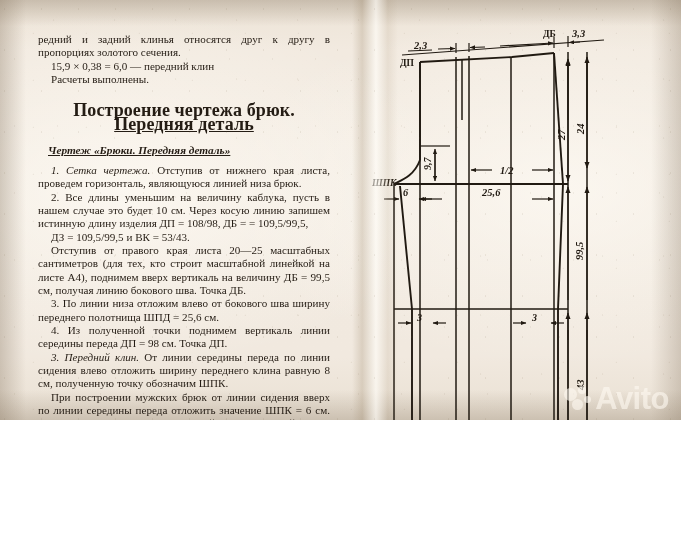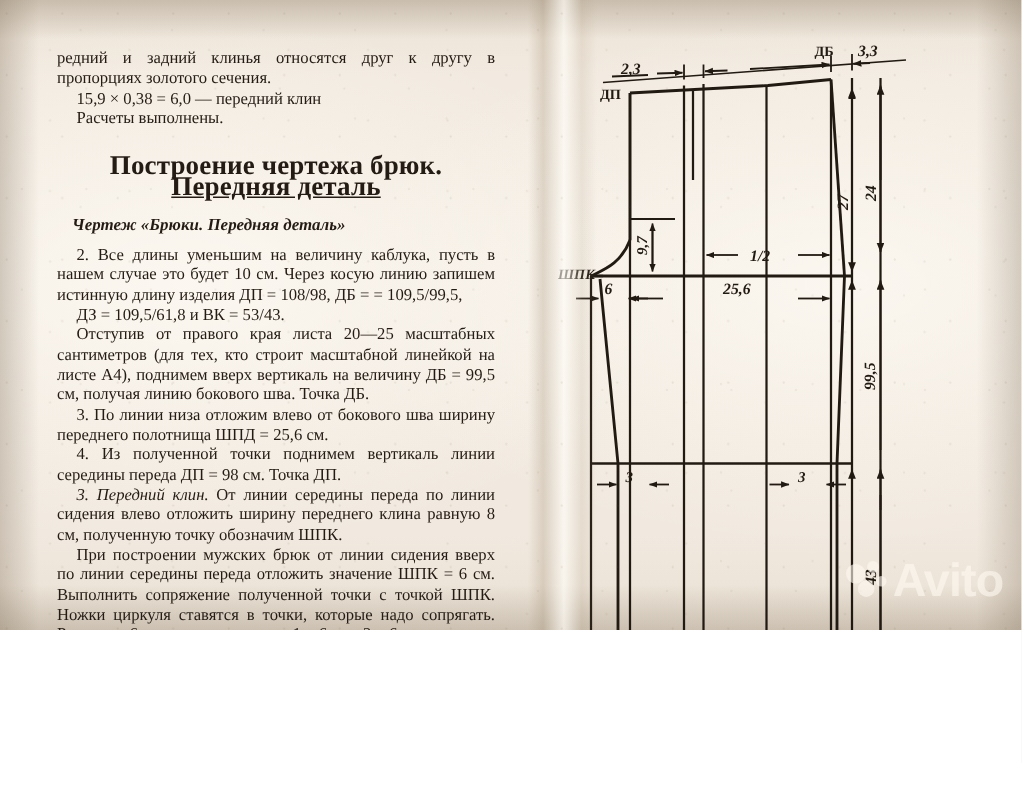--- a/index.html
+++ b/index.html
@@ -101,20 +101,21 @@
     line-height: 13.6px;
     margin: 18px 0 0 0 !important;
     letter-spacing: .1px;
   }
   .subheading {
     font-weight: bold;
     font-style: italic;
     font-size: 11.3px;
     margin: 12px 0 7px 0 !important;
     text-indent: 10px;
+    text-decoration: underline;
   }
 
   #page-number {
     position: absolute;
     left: 38px; width: 292px;
     top: 489px;
     text-align: center;
     font-size: 15px;
     color: #2b2219;
     z-index: 3;
@@ -134,21 +135,21 @@
     text-align: left;
     font-size: 8.8px;
     color: #2a2118;
     letter-spacing: .3px;
     z-index: 3;
   }
 
   
   #watermark {
     position: absolute;
-    right: 12px; bottom: 18px;
+    right: 12px; bottom: 6px;
     z-index: 6;
     opacity: .60;
     display: flex; align-items: center;
     pointer-events: none;
   }
   #watermark .wm-dots { position: relative; width: 28px; height: 26px; margin-right: 3px; }
   #watermark .d {
     position: absolute; border-radius: 50%;
     background: #fffaf2;
   }
@@ -190,22 +191,23 @@
     <div id="text-col">
       <p class="noindent">редний и задний клинья относятся друг к другу в пропорциях золотого сечения.</p>
       <p class="indent fml">15,9 × 0,38 = 6,0 — передний клин</p>
       <p class="indent">Расчеты выполнены.</p>
 
       <p class="heading">Построение чертежа брюк.</p>
       <p class="heading" style="margin-top:0 !important;text-decoration:underline;">Передняя деталь</p>
 
       <p class="subheading">Чертеж «Брюки. Передняя деталь»</p>
 
+      <p class="indent"><em class="ital">1. Сетка чертежа.</em><span> Отступив от нижнего края листа, проведем горизонталь, являющуюся линией низа брюк.</span></p>
       <p class="indent">2. Все длины уменьшим на величину каблука, пусть в нашем случае это будет 10 см. Через косую линию запишем истинную длину изделия ДП = 108/98, ДБ = = 109,5/99,5,</p>
-      <p class="indent">ДЗ = 109,5/61,8 и ВК = 53/43.</p>
+      <p class="indent">ДЗ = 109,5/99,5 и ВК = 53/43.</p>
       <p class="indent">Отступив от правого края листа 20—25 масштабных сантиметров (для тех, кто строит масштабной линейкой на листе А4), поднимем вверх вертикаль на величину ДБ = 99,5 см, получая линию бокового шва. Точка ДБ.</p>
       <p class="indent">3. По линии низа отложим влево от бокового шва ширину переднего полотнища ШПД = 25,6 см.</p>
       <p class="indent">4. Из полученной точки поднимем вертикаль линии середины переда ДП = 98 см. Точка ДП.</p>
       <p class="indent"><em class="ital">3. Передний клин.</em><span> От линии середины переда по линии сидения влево отложить ширину переднего клина равную 8 см, полученную точку обозначим ШПК.</span></p>
       <p class="indent">При построении мужских брюк от линии сидения вверх по линии середины переда отложить значение ШПК = 6 см. Выполнить сопряжение полученной точки с точкой ШПК. Ножки циркуля ставятся в точки, которые надо сопрягать. Радиусом 6 см сделаем засечки. r1 = 6 см, r2 = 6 см.</p>
     </div>
 
     <div id="page-number">142</div>
   </div>
 

